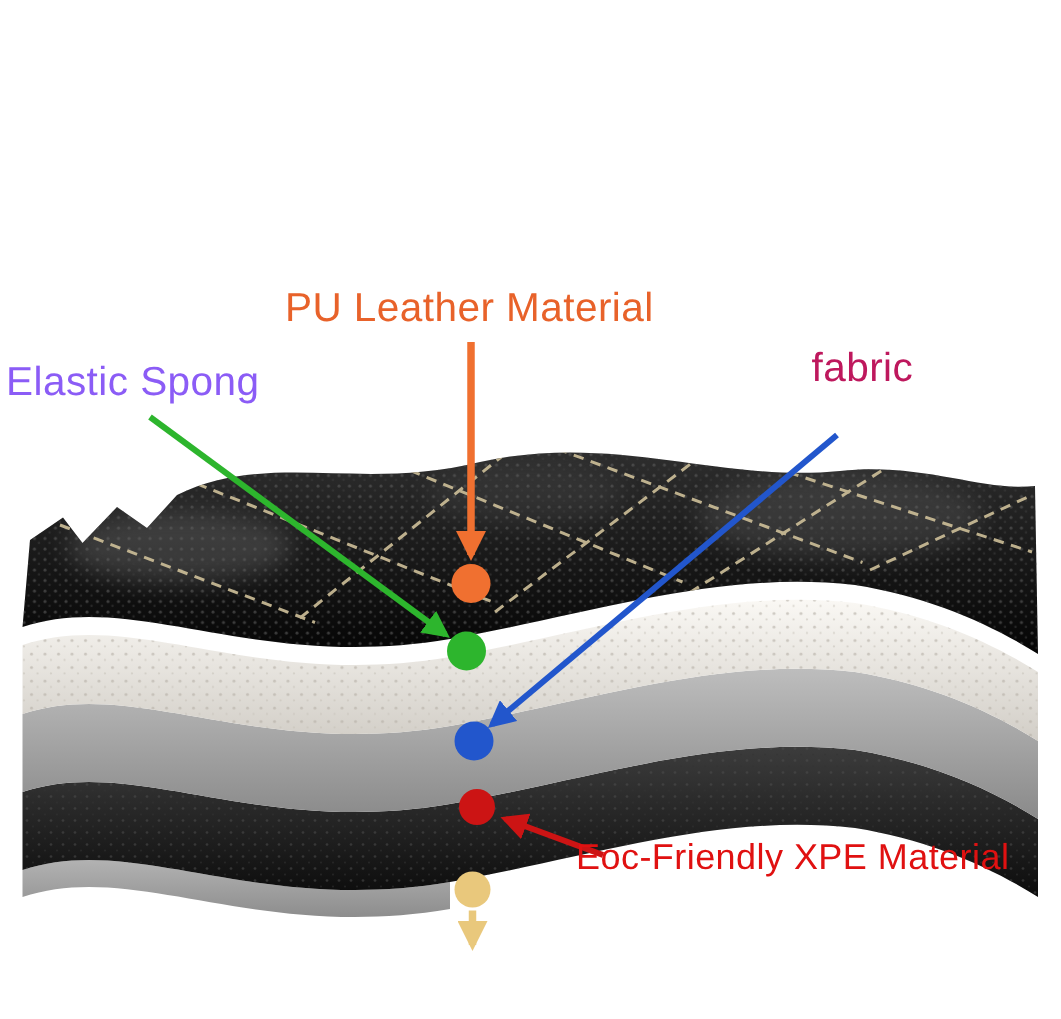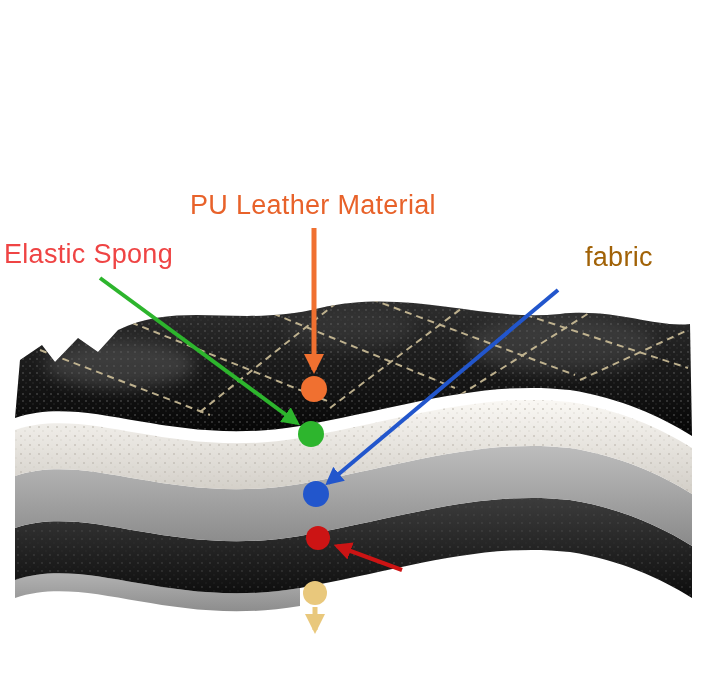--- a/index.html
+++ b/index.html
@@ -6,22 +6,22 @@
   #stage{
     position:relative;
     width:707px;height:648px;
     background:#ffffff;
     font-family:"Liberation Sans",sans-serif;
     overflow:hidden;
   }
   #layers-svg{position:absolute;left:0;top:0;}
   .label{position:absolute;white-space:nowrap;font-weight:400;letter-spacing:.3px;}
   .lbl-pu{left:190px;top:190px;font-size:27px;color:#e8622a;}
-  .lbl-sponge{left:4px;top:239px;font-size:27px;color:#ef4444;}
-  .lbl-fabric{left:541px;top:242px;font-size:27px;color:#a16207;margin-left:44px;}
+  .lbl-sponge{left:4px;top:239px;font-size:27px;color:#8b5cf6;}
+  .lbl-fabric{left:541px;top:230px;font-size:27px;color:#be185d;}
   .lbl-xpe{left:384px;top:558px;font-size:24px;color:#e01111;}
   .lbl-nonslip{left:56px;top:644px;font-size:27px;color:#111111;}
 </style>
 </head>
 <body>
 
 <div id="stage">
 
   <svg id="layers-svg" width="707" height="679" viewBox="0 0 707 679">
     <defs>
@@ -142,14 +142,15 @@
     <circle cx="314" cy="389" r="13" fill="#f07030"></circle>
     <circle cx="311" cy="434" r="13" fill="#2db52d"></circle>
     <circle cx="316" cy="494" r="13" fill="#2256cc"></circle>
     <circle cx="318" cy="538" r="12" fill="#cc1414"></circle>
     <circle cx="315" cy="593" r="12" fill="#e9c87c"></circle>
   </svg>
 
   <div class="label lbl-pu">PU Leather Material</div>
   <div class="label lbl-sponge">Elastic Spong</div>
   <div class="label lbl-fabric">fabric</div>
+  <div class="label lbl-xpe">Eoc-Friendly XPE Material</div>
 
 </div>
 
 </body></html>

